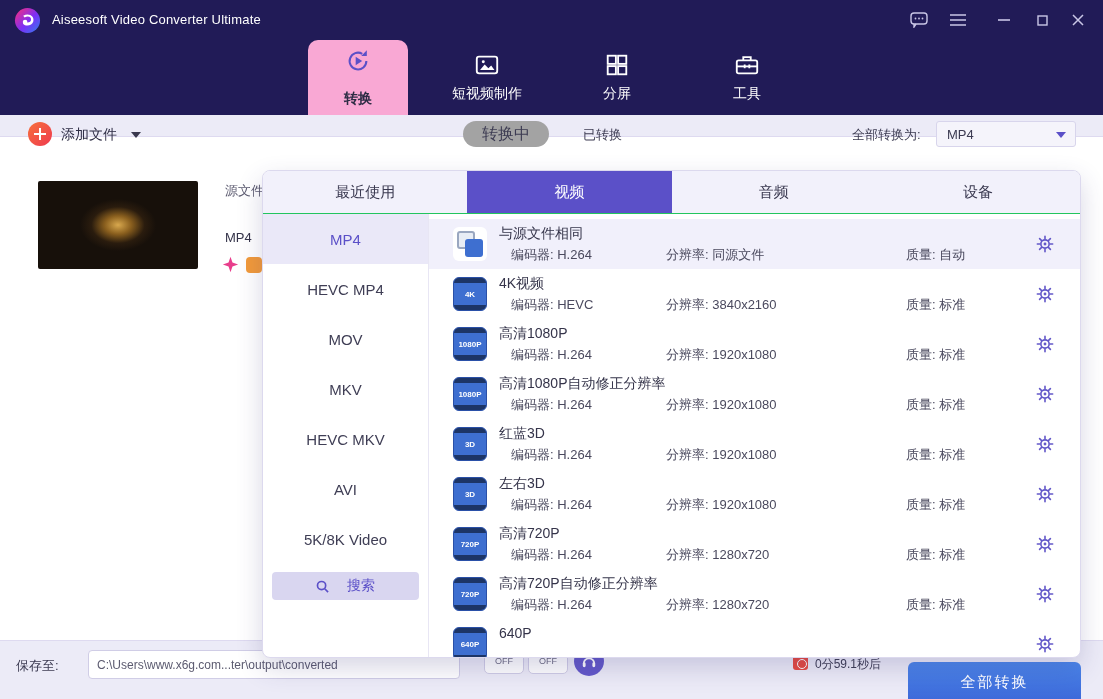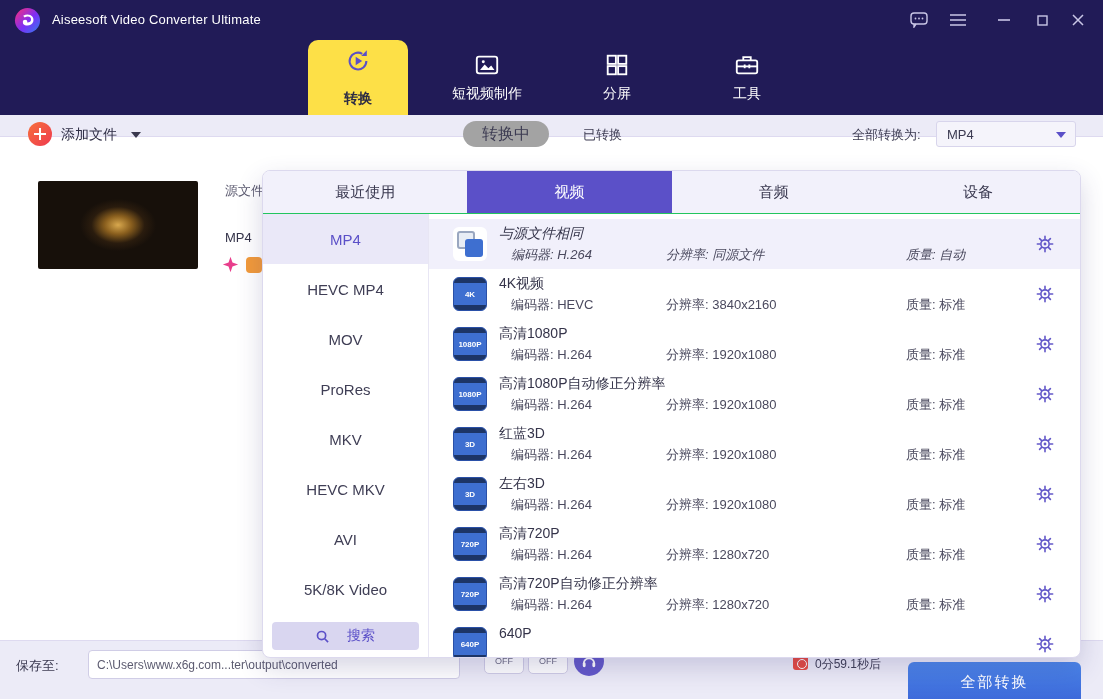--- a/index.html
+++ b/index.html
@@ -13,21 +13,21 @@
   
   .header { position:absolute; left:0; top:0; width:1103px; height:129px; background:#211b57; }
   .titlebar { position:absolute; left:0; top:0; width:100%; height:40px; }
   .logo { position:absolute; left:14px; top:7px; width:27px; height:27px; }
   .app-title { position:absolute; left:52px; top:12px; color:#fff; font-size:13px; letter-spacing:.2px; }
   .win-ic { position:absolute; top:0; width:28px; height:40px; display:flex; align-items:center; justify-content:center; color:#c9c6e6; cursor:pointer; }
   .win-ic svg { display:block; }
 
   .nav-tab { position:absolute; top:40px; height:75px; display:flex; flex-direction:column; align-items:center; justify-content:center; gap:7px; color:#fff; cursor:pointer; }
   .nav-tab .nav-label { font-size:14px; }
-  .nav-tab.active { background:#fde047; border-radius:10px 10px 0 0; color:#5b50c8;gap:16px; }
+  .nav-tab.active { background:#f9a8d4; border-radius:10px 10px 0 0; color:#5b50c8;gap:16px; }
   .nav-tab.active .nav-label { color:#2d2c44; font-weight:bold; }
   .nav-ic svg { display:block; }
 
   
   .toolbar { position:absolute; left:0; top:115px; width:1103px; height:22px; background:#ecebf7; border-bottom:1px solid #dedaf0; }
   .add-circle { position:absolute; left:28px; top:7px; width:24px; height:24px; border-radius:50%;
     background:linear-gradient(135deg,#f6703c,#ef3a4f); }
   .add-circle::before { content:""; position:absolute; left:6px; top:11px; width:12px; height:2px; background:#fff; }
   .add-circle::after  { content:""; position:absolute; left:11px; top:6px; width:2px; height:12px; background:#fff; }
   .add-label { position:absolute; left:61px; top:11px; font-size:14px; color:#2d2c44; cursor:pointer; }
@@ -69,21 +69,21 @@
   .panel-tabs { display:flex; height:43px; background:#f2f1fb; border-bottom:1px solid #22c55e; }
   .panel-tab { flex:1; display:flex; align-items:center; justify-content:center; font-size:15px; color:#3a3950; cursor:pointer; }
   .panel-tab.active { background:#5b50c8; color:#fff; }
   .panel-body { display:flex; height:444px; }
   .sidebar { width:166px; border-right:1px solid #e8e6f4; display:flex; flex-direction:column; }
   .side-item { height:50px; display:flex; align-items:center; justify-content:center; font-size:15px; color:#3f3e55; cursor:pointer; }
   .side-item.selected { background:#eae8f8; color:#5b50c8; }
   .search-pill { margin:8px 9px 0 9px; height:28px; background:#d9d6f0; border-radius:4px; display:flex; align-items:center; justify-content:center; gap:18px; color:#5b50c8; font-size:14px; cursor:pointer; }
   .fmt-list { flex:1; padding-top:5px; }
   .fmt-row { position:relative; height:50px; cursor:pointer; }
-  .fmt-row.selected { background:#f1f0fb;font-style:italic; }
+  .fmt-row.selected { background:#f1f0fb; }
   .fmt-ic { position:absolute; left:24px; top:8px; width:34px; height:34px; border-radius:6px; background:#3e6fd0; border:1px solid #2a50a8; display:flex; align-items:center; justify-content:center; overflow:hidden; }
   .fmt-ic::before, .fmt-ic::after { content:""; position:absolute; left:0; right:0; height:5px; background:#1d3566; }
   .fmt-ic::before { top:0; } .fmt-ic::after { bottom:0; }
   .fmt-ic-label { color:#fff; font-size:8px; font-weight:bold; z-index:1; }
   .fmt-ic.ic-copy { background:#fff; border:none; }
   .fmt-ic.ic-copy::before, .fmt-ic.ic-copy::after { display:none; }
   .ic-copy .cback { position:absolute; left:4px; top:4px; width:18px; height:18px; border:2px solid #9aa7c0; border-radius:3px; background:#e8edf5; }
   .ic-copy .cfront { position:absolute; right:4px; bottom:4px; width:18px; height:18px; border-radius:3px; background:#3e6fd0; }
   .ft-title { position:absolute; left:70px; top:6px; font-size:14px; color:#35344a; }
   .ft-enc { position:absolute; left:70px; top:27px; font-size:13px; color:#4a495e;margin-left:12px; }
@@ -247,21 +247,20 @@
       <div class="panel-tab">最近使用</div>
       <div class="panel-tab active">视频</div>
       <div class="panel-tab">音频</div>
       <div class="panel-tab">设备</div>
     </div>
     <div class="panel-body">
       <div class="sidebar">
         <div class="side-item selected">MP4</div>
         <div class="side-item">HEVC MP4</div>
         <div class="side-item">MOV</div>
-        <div class="side-item">ProRes</div>
         <div class="side-item">MKV</div>
         <div class="side-item">HEVC MKV</div>
         <div class="side-item">AVI</div>
         <div class="side-item">5K/8K Video</div>
         <div class="search-pill">
           <svg width="13" height="13" viewBox="0 0 14 14" fill="none" stroke="#5b50c8" stroke-width="1.8">
             <circle cx="6" cy="6" r="4.4"></circle>
               <path d="M9.4 9.4L13 13"></path>
           </svg>
           <span>搜索</span>

